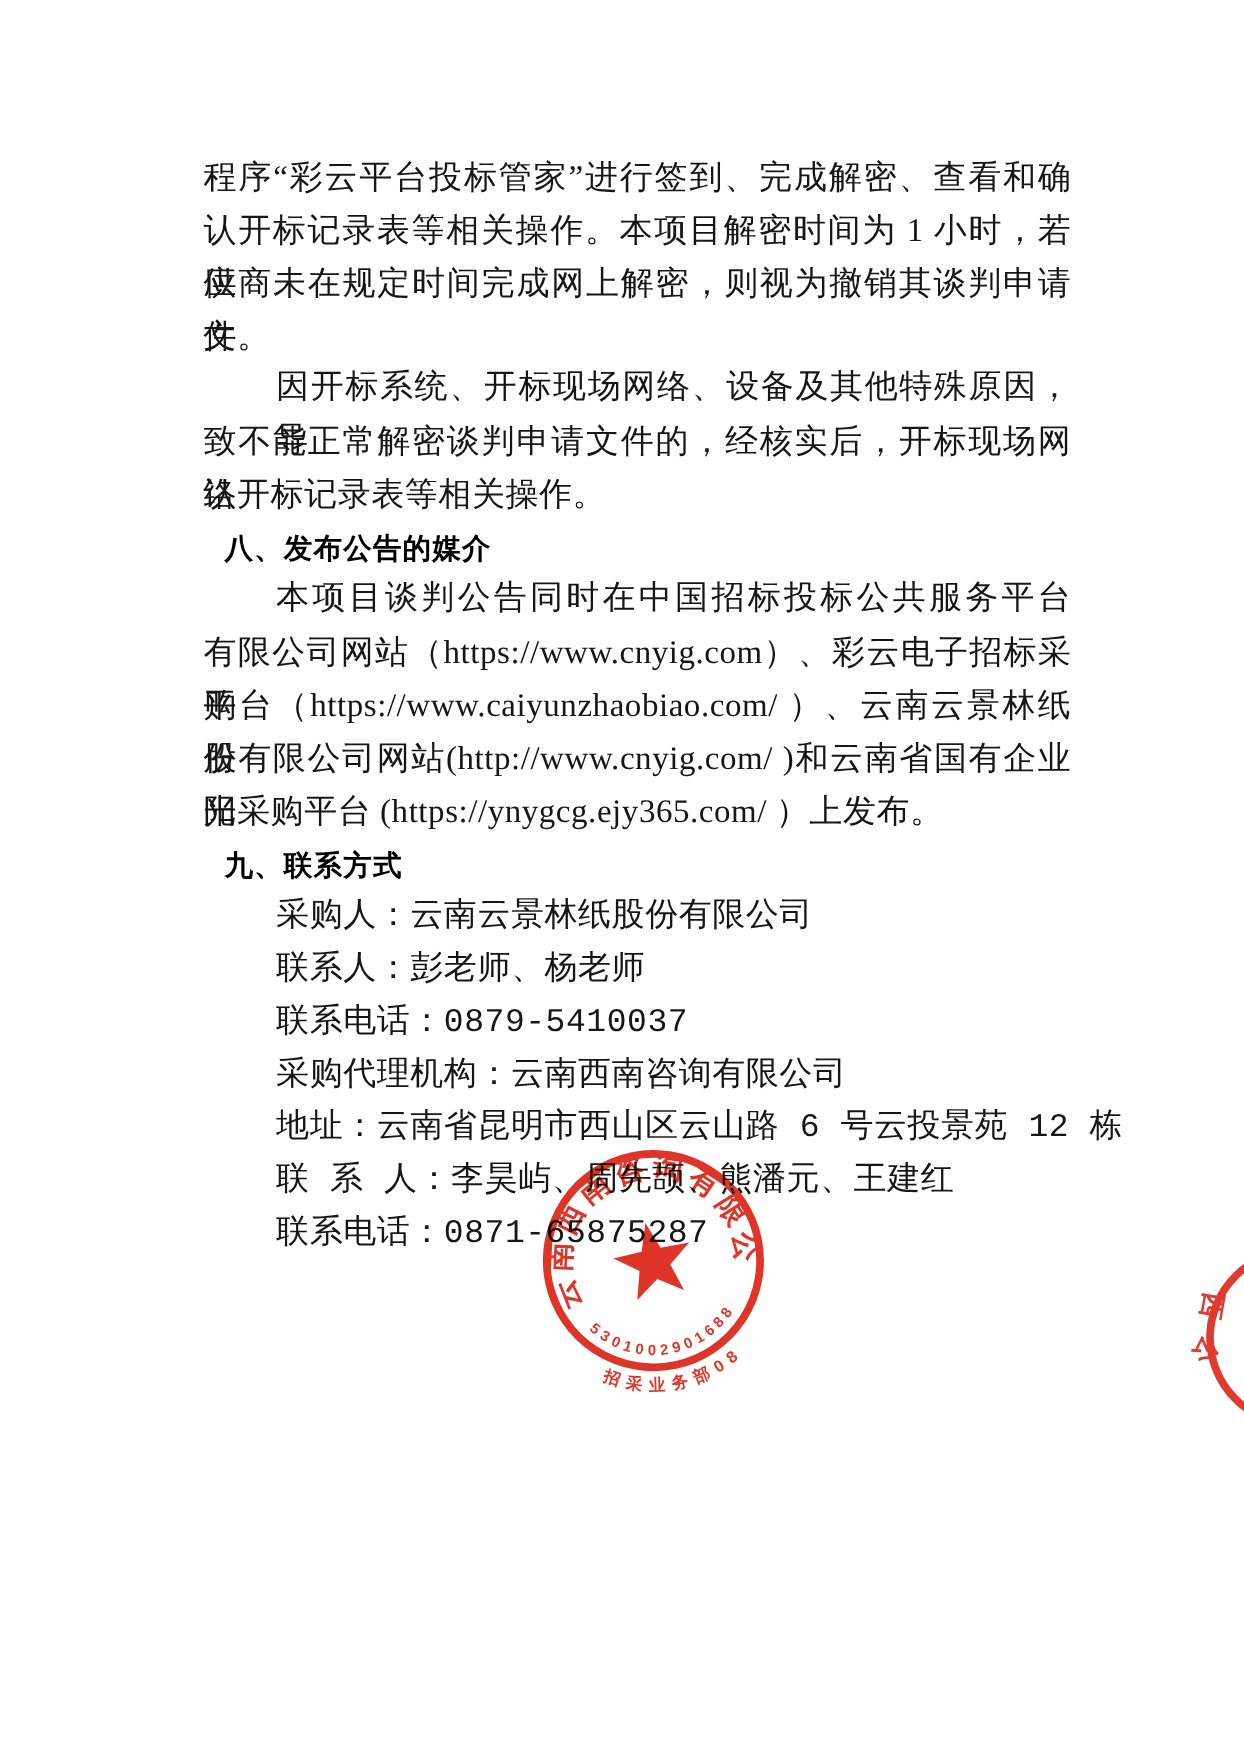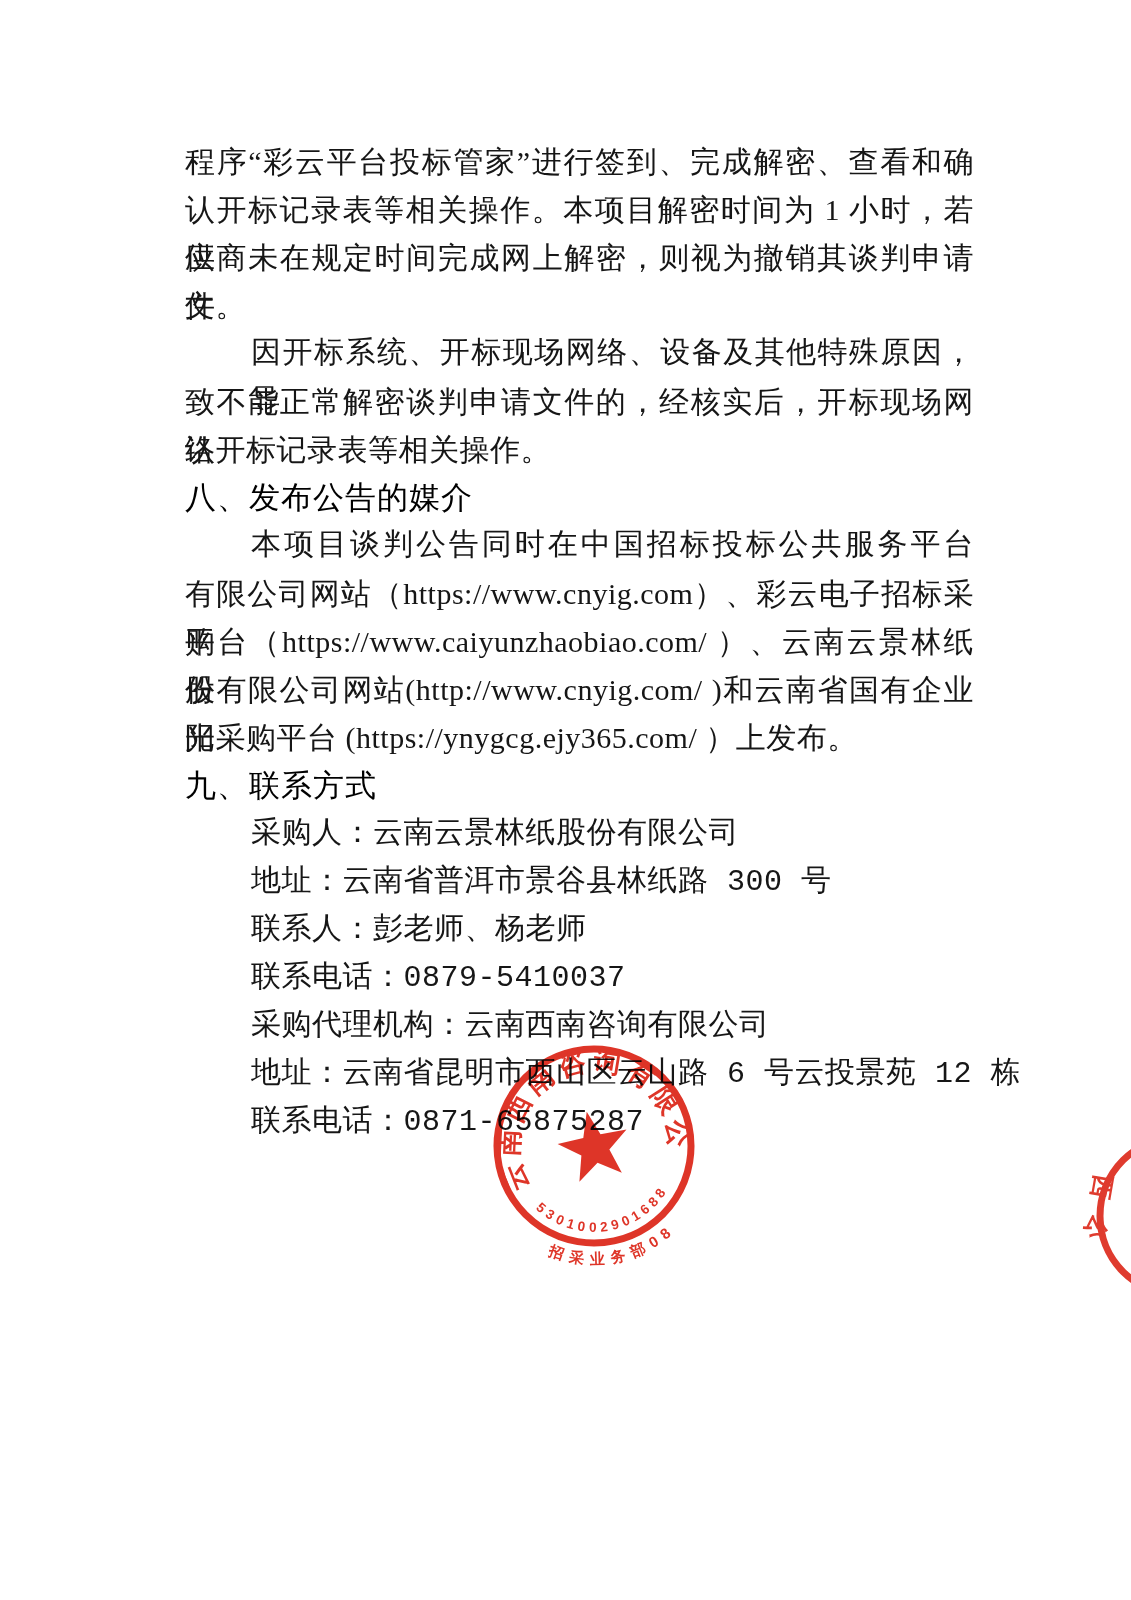--- a/index.html
+++ b/index.html
@@ -15,21 +15,21 @@
     letter-spacing:0.5px;
   }
   .j{
     white-space:normal;
     text-align:justify;text-align-last:justify;
     -moz-text-align-last:justify;
   }
   .ind{padding-left:66px;font-family:Liberation Mono, monospace;}
   .h{
     font-family:"Liberation Sans","DejaVu Sans",sans-serif;
-    font-weight:normal;font-size:31px;letter-spacing:1px;color:#000;
+    font-weight:bold;font-size:26px;letter-spacing:1px;color:#000;margin-left:19px;
   }
   
   .stamp{
     position:absolute;left:474px;top:1036px;
     mix-blend-mode:multiply;opacity:.93;
   }
   .stamp .ring{stroke:var(--stamp,#dc2517);fill:none;}
   .stamp .solid{fill:var(--stamp,#dc2517);}
   .stamp text{fill:var(--stamp,#dc2517);font-family:"Liberation Sans","DejaVu Sans",sans-serif;font-weight:bold;}
   
@@ -52,25 +52,25 @@
   <div class="l j">致不能正常解密谈判申请文件的，经核实后，开标现场网络</div>
   <div class="l">认开标记录表等相关操作。</div>
   <div class="l h">八、发布公告的媒介</div>
   <div class="l j ind">本项目谈判公告同时在中国招标投标公共服务平台</div>
   <div class="l j">有限公司网站（https://www.cnyig.com）、彩云电子招标采购</div>
   <div class="l j">平台（https://www.caiyunzhaobiao.com/  ）、云南云景林纸股</div>
   <div class="l j">份有限公司网站(http://www.cnyig.com/ )和云南省国有企业阳</div>
   <div class="l">光采购平台 (https://ynygcg.ejy365.com/  ）上发布。</div>
   <div class="l h">九、联系方式</div>
   <div class="l ind">采购人：云南云景林纸股份有限公司</div>
-  <div class="l ind">地址：云南省普洱市景谷县林纸路 300 号</div>
   <div class="l ind">联系人：彭老师、杨老师</div>
   <div class="l ind">联系电话：0879-5410037</div>
   <div class="l ind">采购代理机构：云南西南咨询有限公司</div>
   <div class="l ind">地址：云南省昆明市西山区云山路 6 号云投景苑 12 栋</div>
+  <div class="l ind">联 系 人：李昊屿、周先颉、熊潘元、王建红</div>
   <div class="l ind">联系电话：0871-65875287</div>
 </div>
 
 <svg class="stamp" width="240" height="240" viewBox="0 0 240 240" aria-hidden="true">
   <defs>
     <path id="arcTop" d="M 48.6 136 A 76 76 0 1 1 191.4 136" fill="none"></path>
     <path id="arcNum" d="M 49.6 159.3 A 86 86 0 0 0 190.4 159.3" fill="none"></path>
     <path id="arcDept" d="M 52.3 206.7 A 118 118 0 0 0 187.7 206.7" fill="none"></path>
   </defs>
   <g transform="rotate(-12 120 110)">

